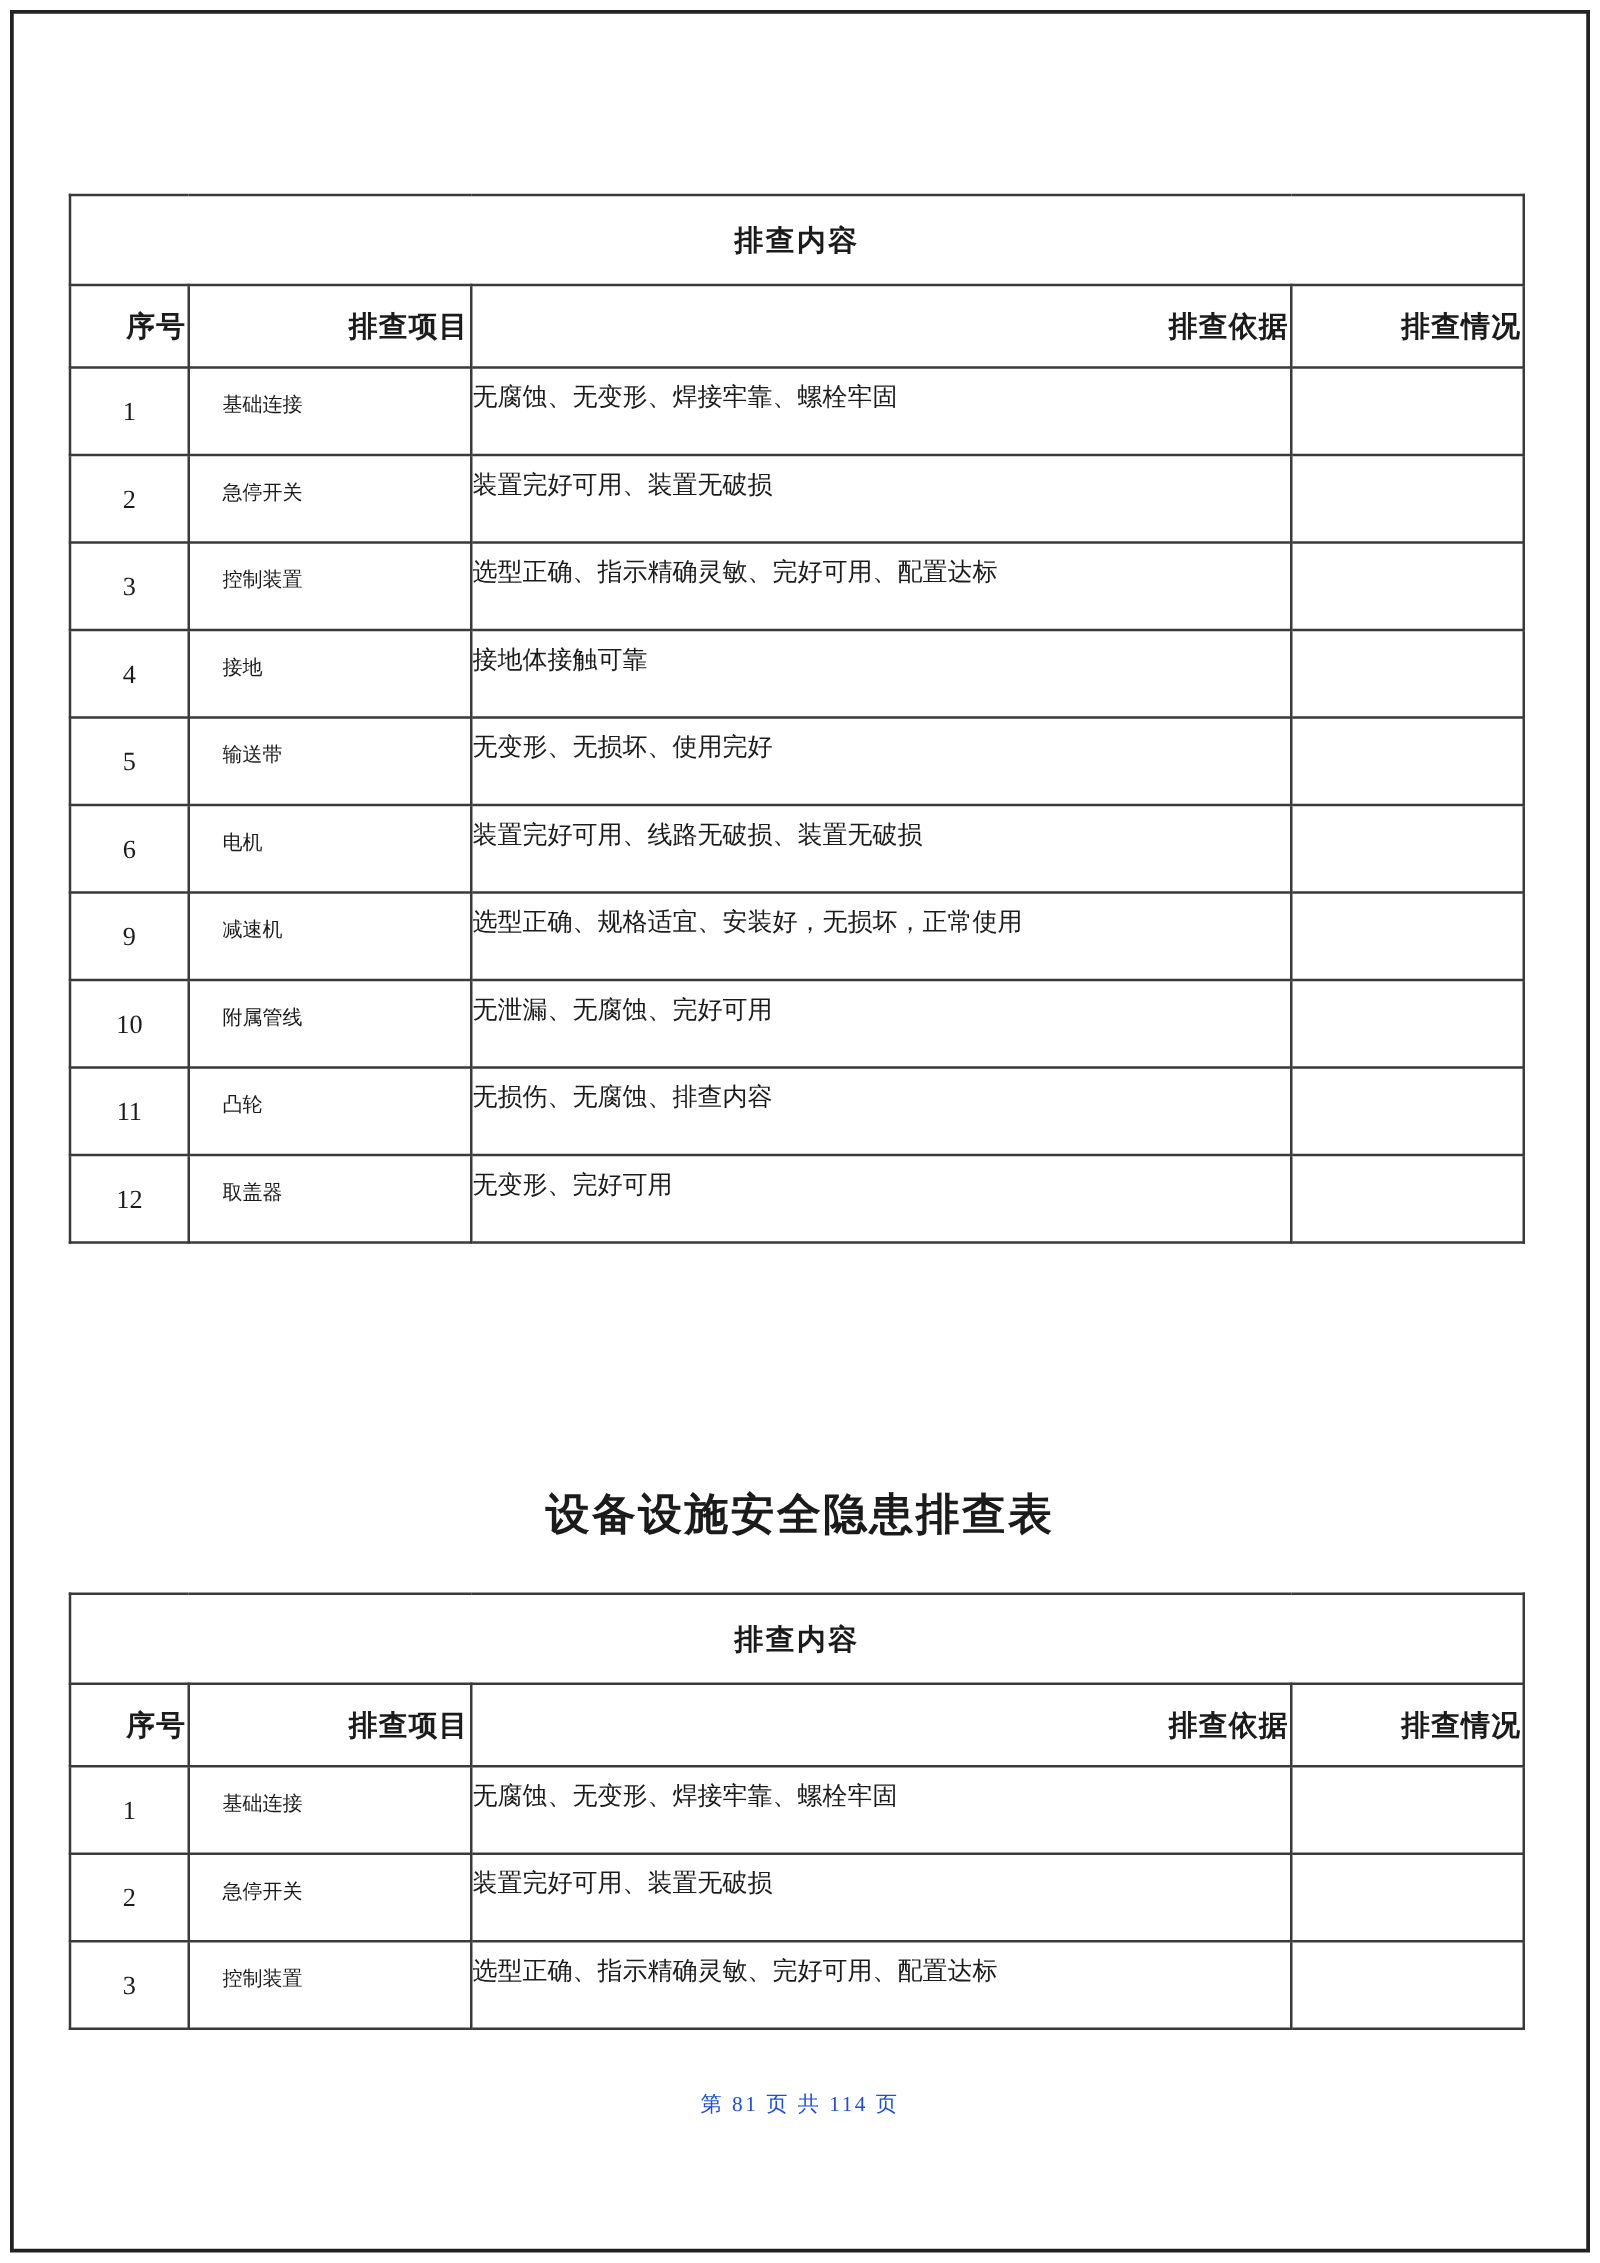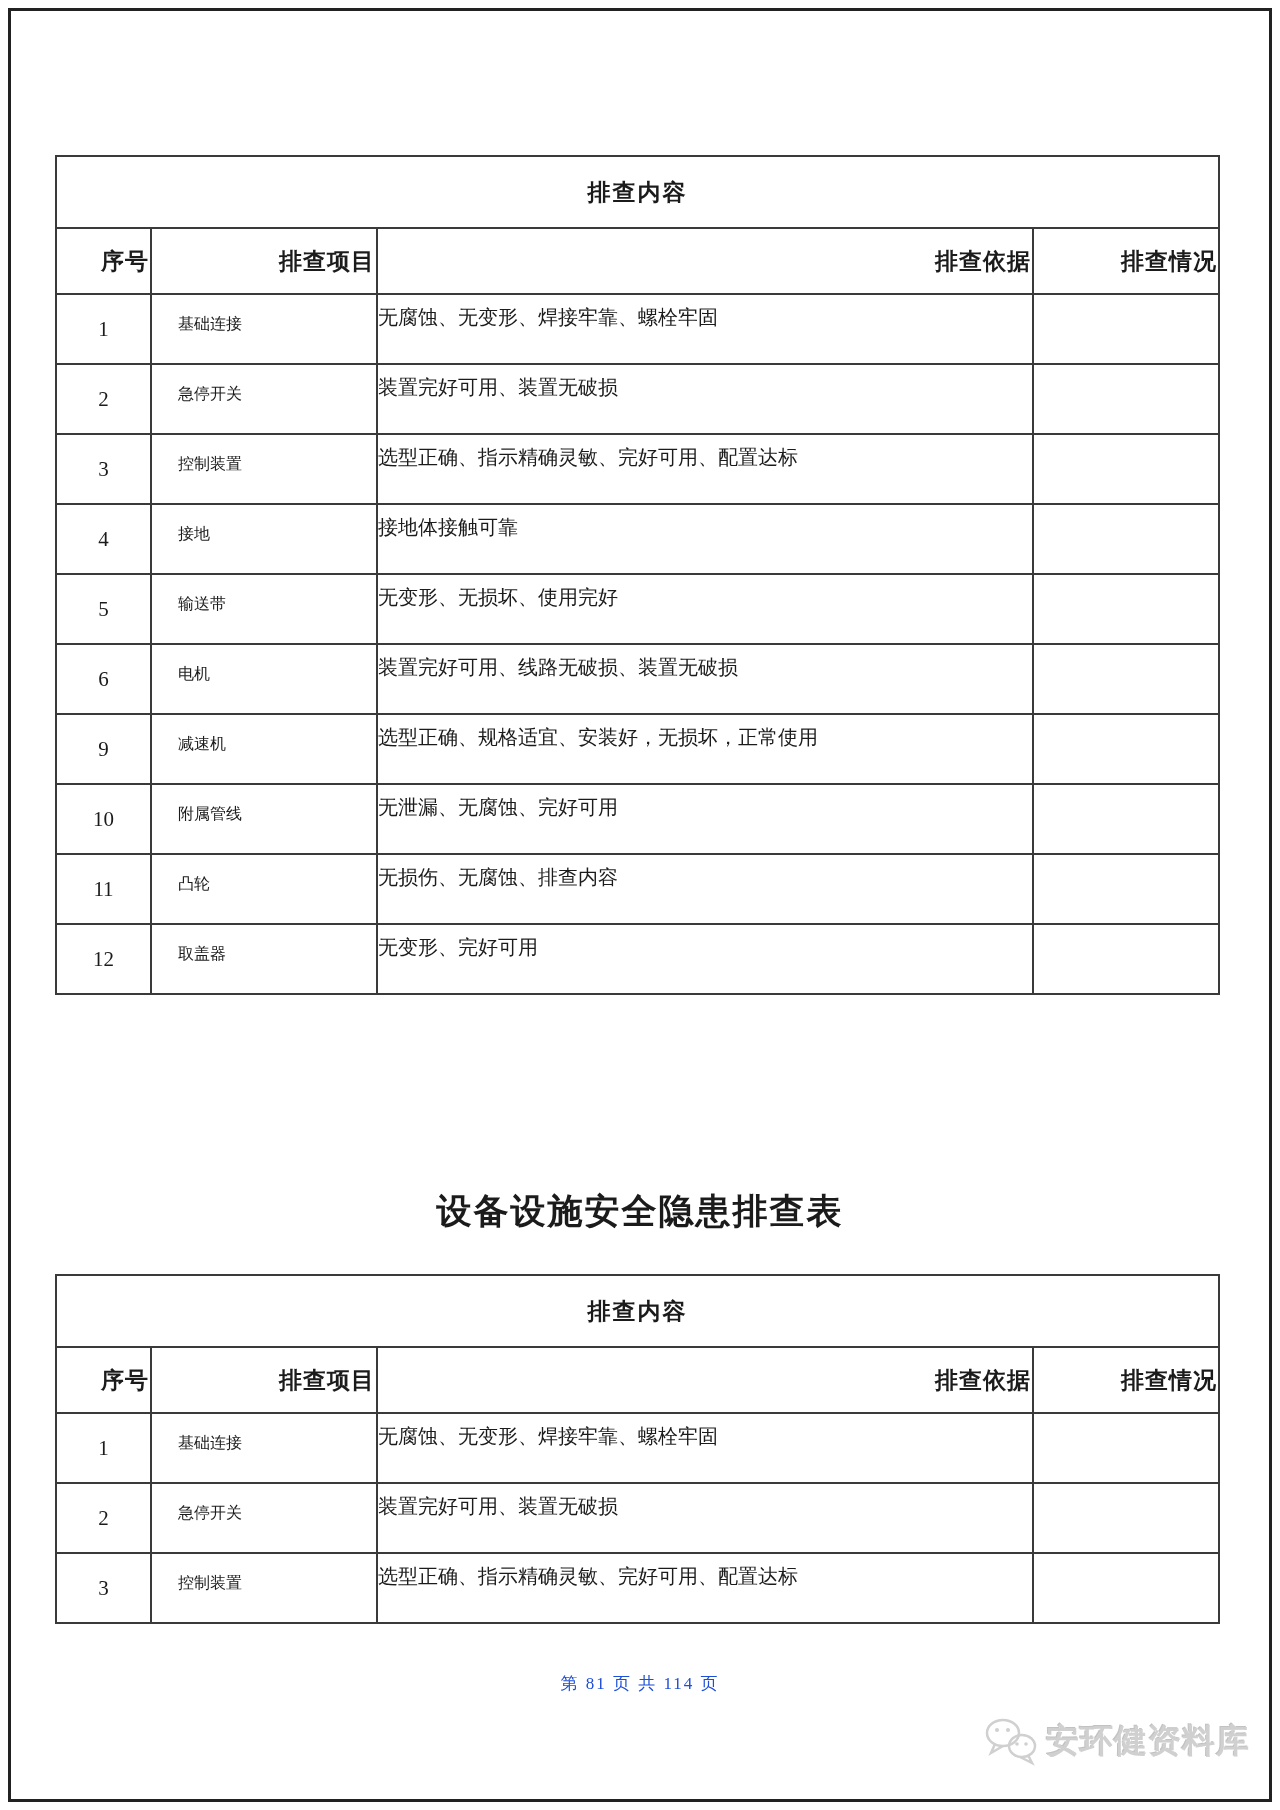--- a/index.html
+++ b/index.html
@@ -248,30 +248,13 @@
           <td class="cell-no">3</td>
           <td class="cell-item">控制装置</td>
           <td class="cell-basis">选型正确、指示精确灵敏、完好可用、配置达标</td>
           <td class="cell-status"></td>
         </tr>
       </tbody>
   </table>
 
   <div class="page-footer">第 81 页 共 114 页</div>
 
-  <div class="watermark">
-    <svg width="58" height="50" viewBox="0 0 58 50">
-      <g fill="none" stroke="#d0d0d0" stroke-width="2.5">
-        <ellipse cx="21" cy="17" rx="16" ry="13"></ellipse>
-        <path d="M13 28 L9 37 L21 30"></path>
-        <ellipse cx="40" cy="30" rx="13" ry="11"></ellipse>
-        <path d="M46 39 L50 47 L38 41"></path>
-      </g>
-      <g fill="#d0d0d0">
-        <circle cx="15" cy="14" r="2"></circle>
-        <circle cx="26" cy="14" r="2"></circle>
-        <circle cx="35" cy="28" r="1.8"></circle>
-        <circle cx="44" cy="28" r="1.8"></circle>
-      </g>
-    </svg>
-    <span>安环健资料库</span>
-  </div>
 </div>
 
 </body></html>

